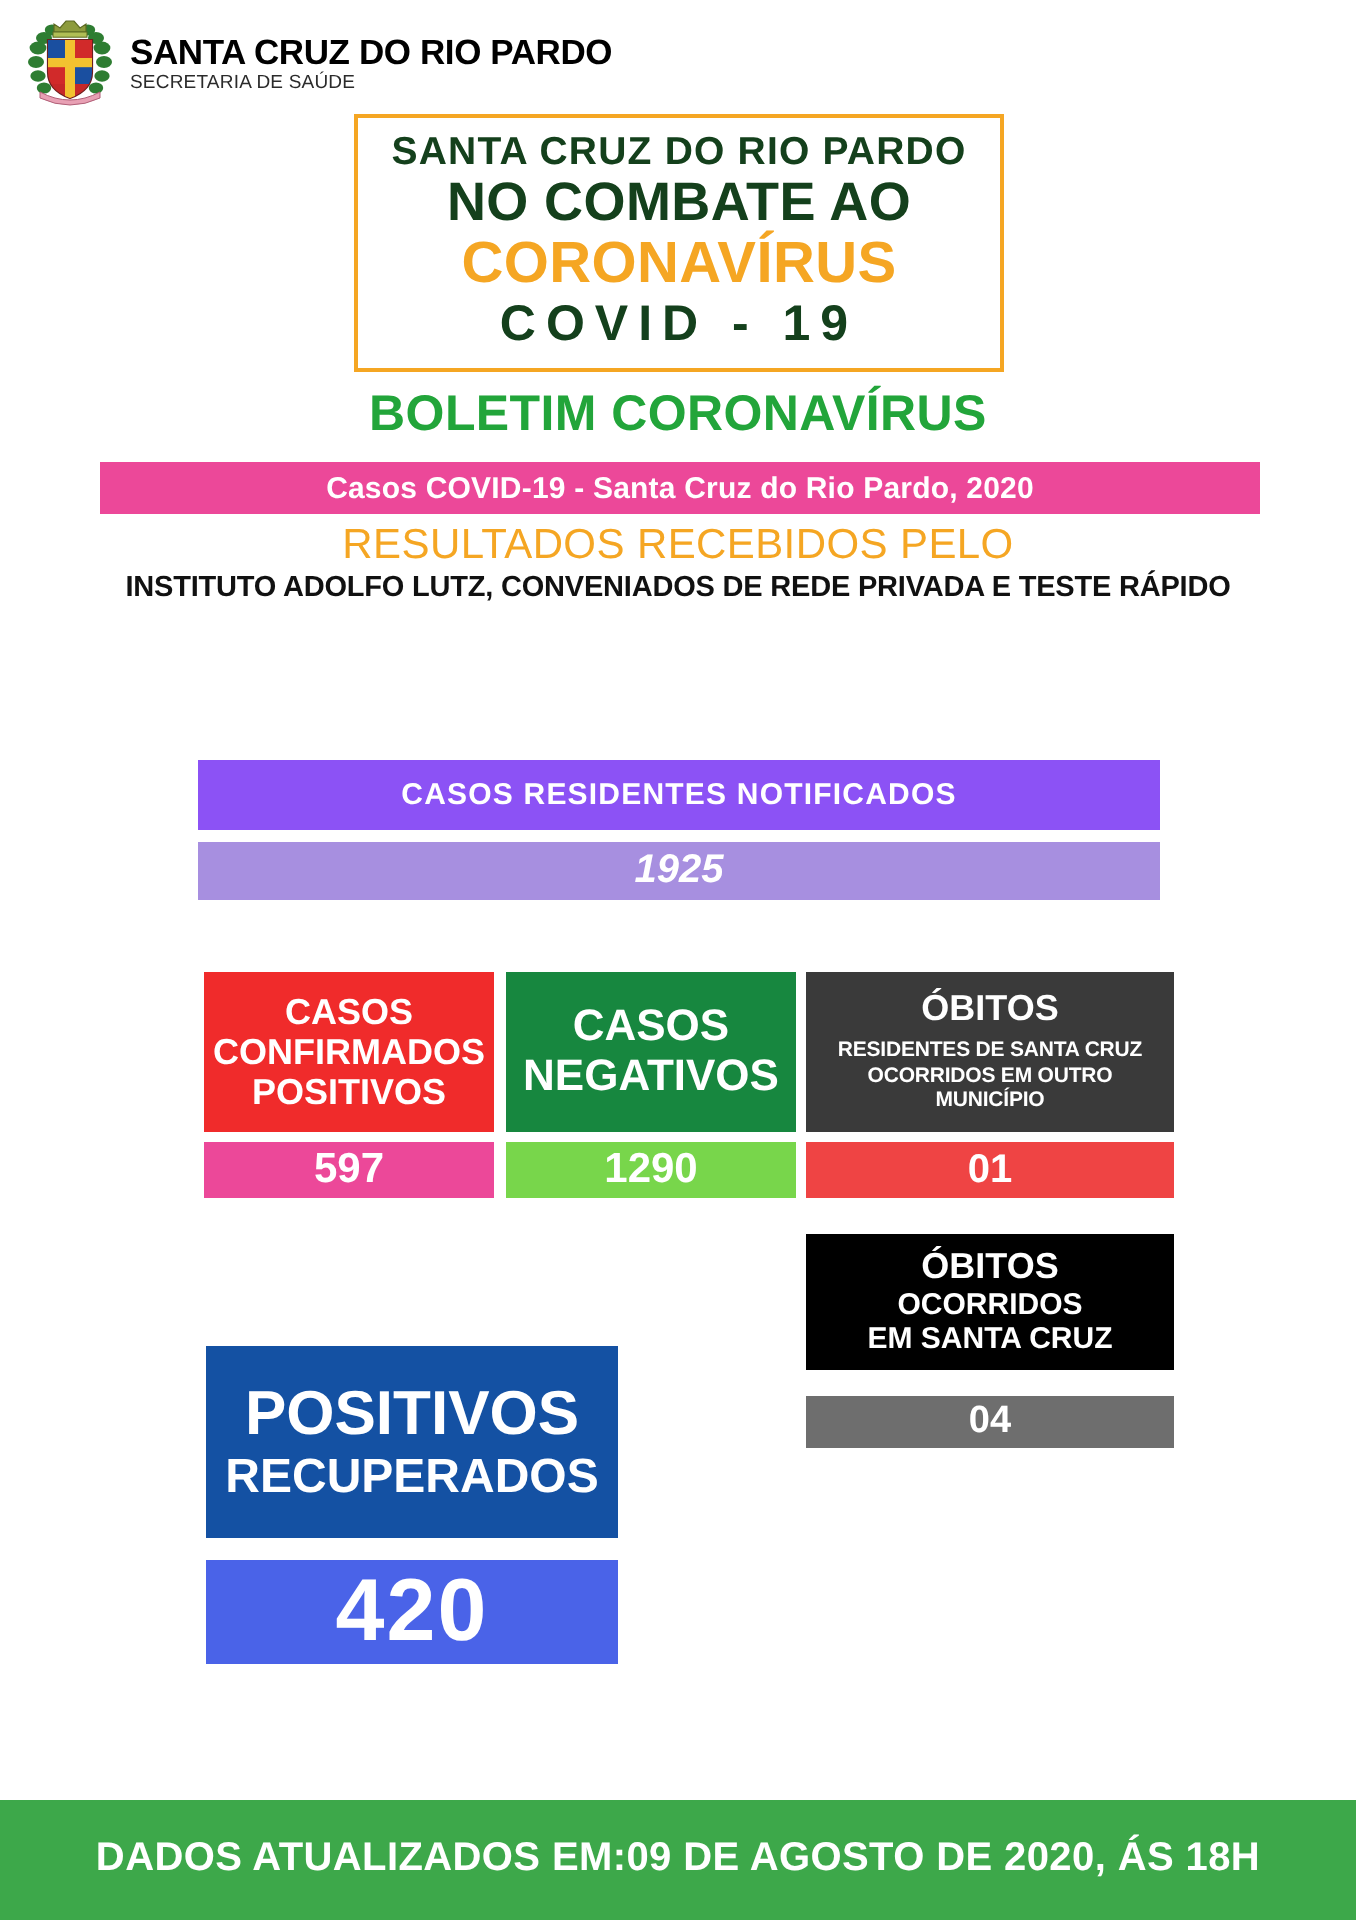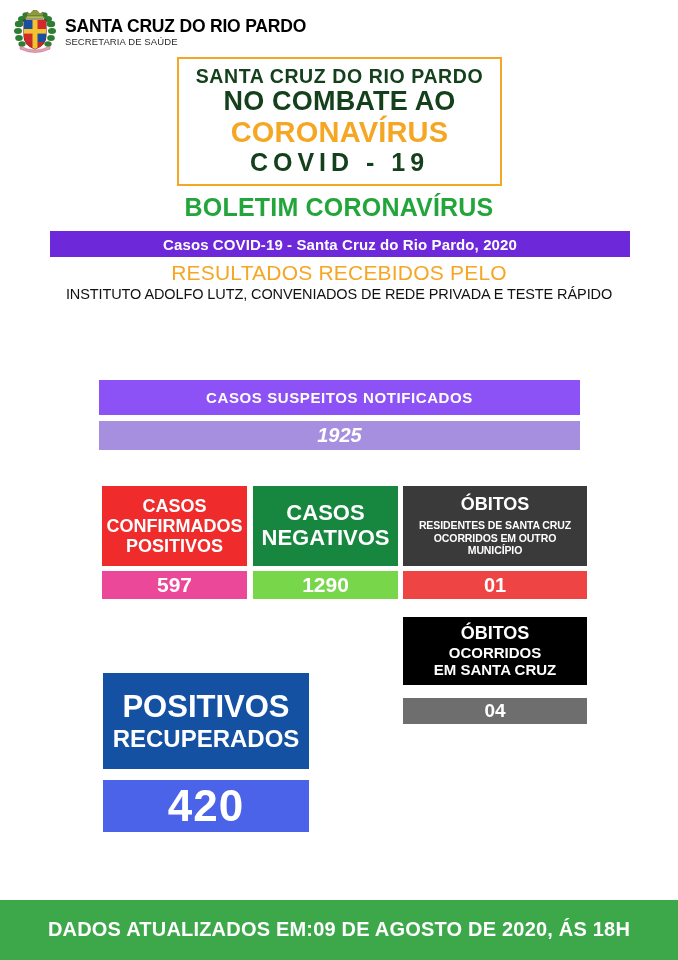--- a/index.html
+++ b/index.html
@@ -104,21 +104,21 @@
     font-weight: bold;
     color: #22a53a;
     letter-spacing: .2px;
   }
   .green-band {
     position: absolute;
     top: 231px;
     left: 50px;
     width: 580px;
     height: 26px;
-    background: #6d28d9;
+    background: #ec4899;
     display: flex;
     align-items: center;
     justify-content: center;
   }
   .green-band span {
     color: #ffffff;
     font-size: 15px;
     font-weight: bold;
     letter-spacing: .1px;
   }
@@ -133,21 +133,21 @@
     color: #f5a623;
     letter-spacing: .2px;
   }
   .instituto {
     position: absolute;
     top: 286px;
     left: 0;
     width: 678px;
     text-align: center;
     font-size: 14.5px;
-    font-weight: normal;
+    font-weight: bold;
     color: #111111;
     letter-spacing: -.1px;
   }
 
   
   .stat-head {
     position: absolute;
     display: flex;
     align-items: center;
     justify-content: center;
@@ -333,21 +333,21 @@
 <div class="boletim">BOLETIM CORONAVÍRUS</div>
 
 <div class="green-band">
   <span>Casos COVID-19 - Santa Cruz do Rio Pardo, 2020</span>
 </div>
 
 <div class="resultados">RESULTADOS RECEBIDOS PELO</div>
 <div class="instituto">INSTITUTO ADOLFO LUTZ, CONVENIADOS DE REDE PRIVADA E TESTE RÁPIDO</div>
 
 <div class="stat-head" id="suspeitos-head">
-  <span class="lbl">CASOS SUSPEITOS NOTIFICADOS</span>
+  <span class="lbl">CASOS RESIDENTES NOTIFICADOS</span>
 </div>
 <div class="stat-val" id="suspeitos-val">1925</div>
 
 <div class="stat-head" id="confirmados-head">
   <span class="lbl">
     <span>CASOS</span><br>
     <span>CONFIRMADOS</span><br>
     <span>POSITIVOS</span>
   </span>
 </div>

